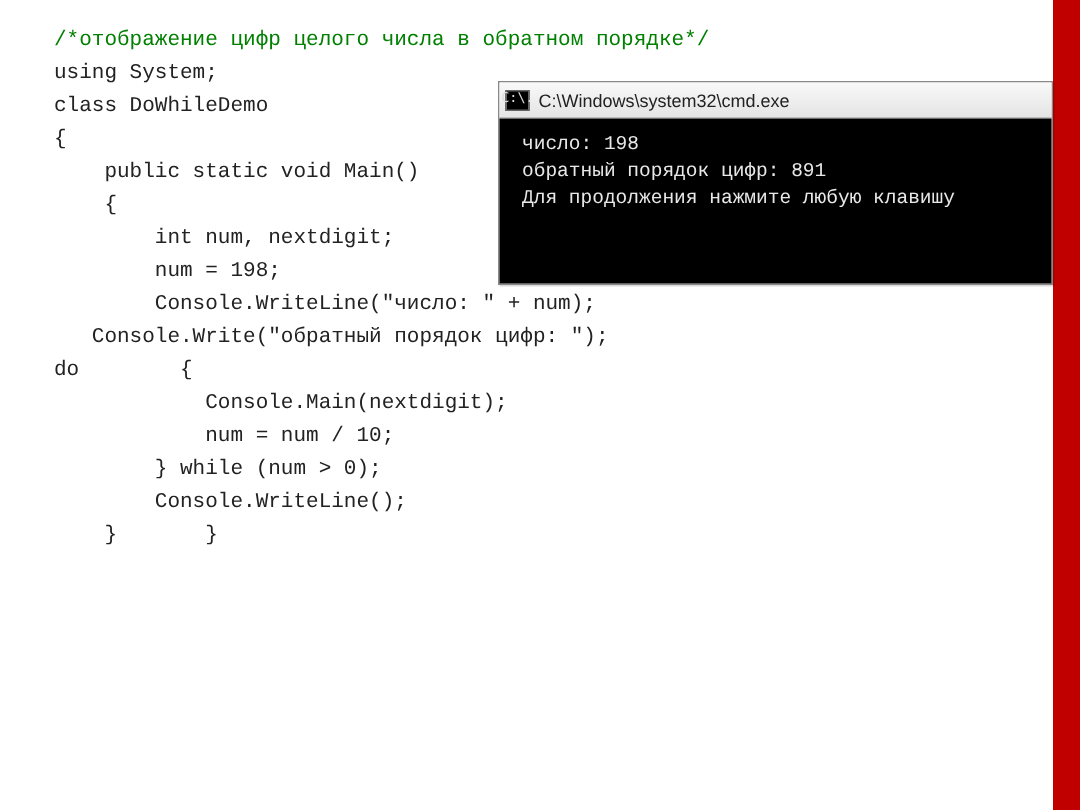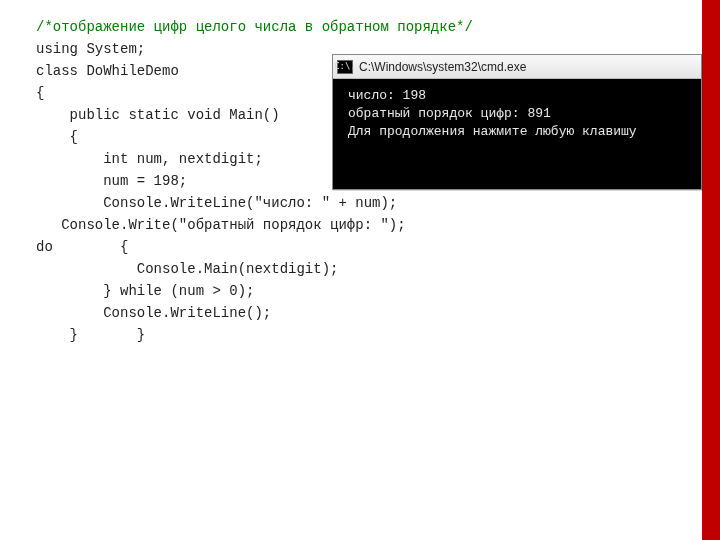--- a/index.html
+++ b/index.html
@@ -84,20 +84,21 @@
   <pre>class DoWhileDemo</pre>
   <pre>{</pre>
   <pre>    public static void Main()</pre>
   <pre>    {</pre>
   <pre>        int num, nextdigit;</pre>
   <pre>        num = 198;</pre>
   <pre>        Console.WriteLine("число: " + num);</pre>
   <pre>   Console.Write("обратный порядок цифр: ");</pre>
   <pre>do        {</pre>
   <pre>            Console.Main(nextdigit);</pre>
+  <pre>            num = num / 10;</pre>
   <pre>        } while (num &gt; 0);</pre>
   <pre>        Console.WriteLine();</pre>
   <pre>    }       }</pre>
 </div>
 
 <div class="cmd-window">
   <div class="cmd-titlebar">
     <span class="cmd-icon">C:\.</span>
     <span>C:\Windows\system32\cmd.exe</span>
   </div>

